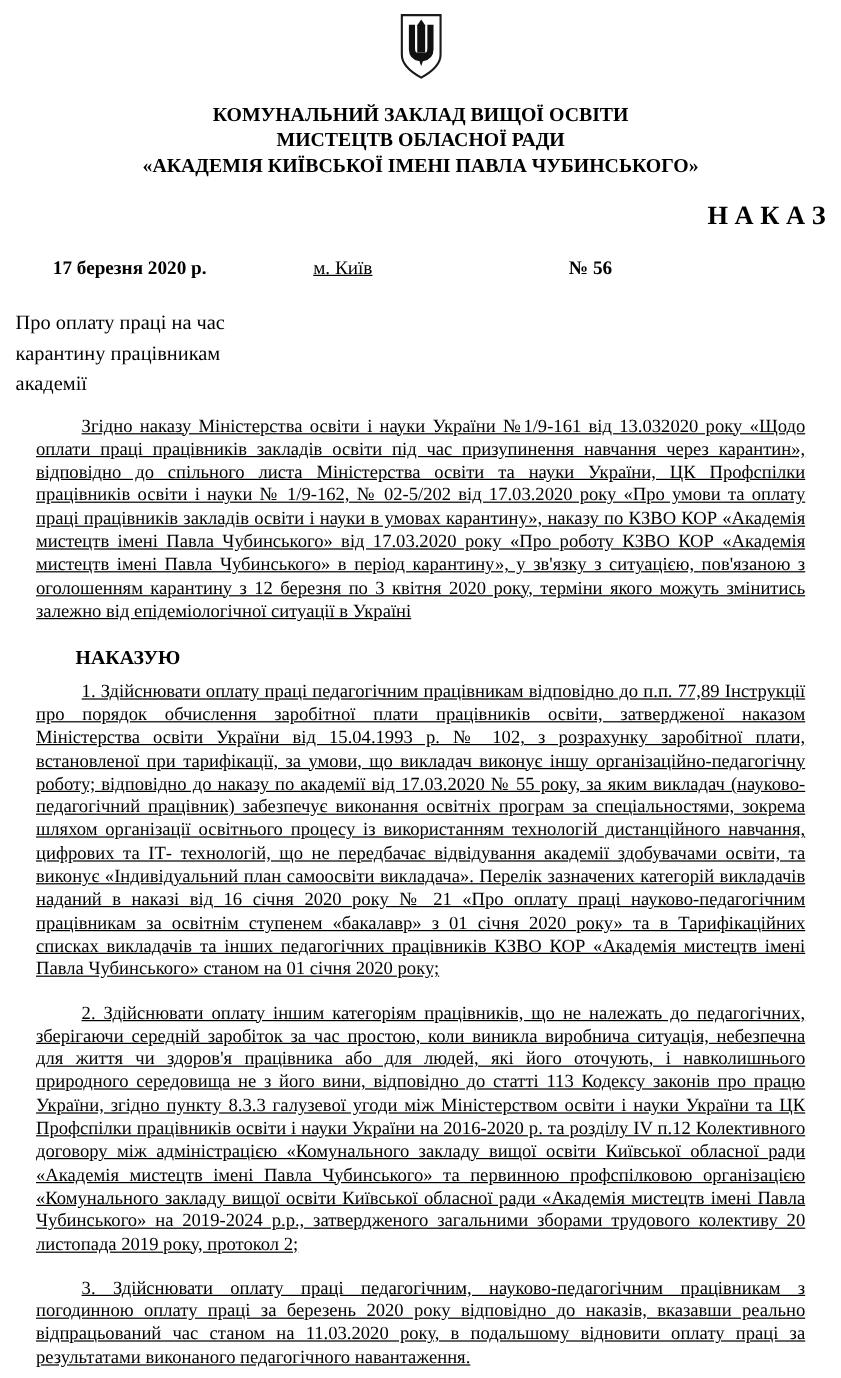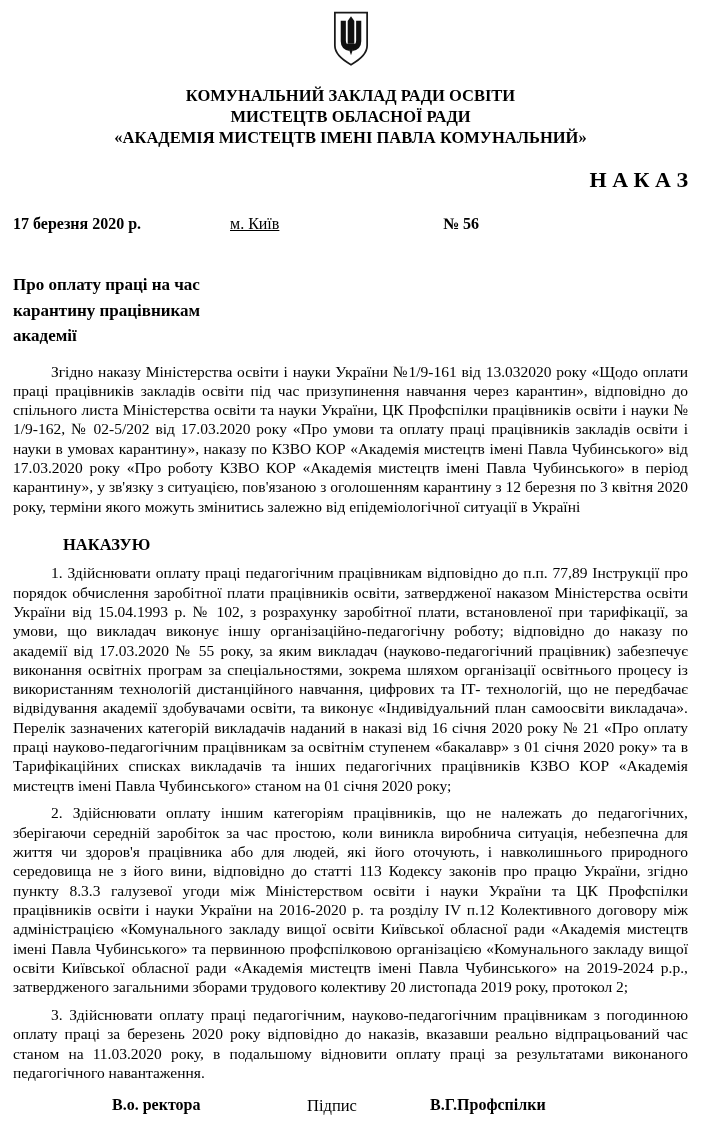--- a/index.html
+++ b/index.html
@@ -36,37 +36,39 @@
     font-weight: bold;
     font-size: 22px;
     line-height: 24px;
     margin-top: 20px;
   }
   .meta-row {
     position: relative;
     height: 20px;
     margin-top: 23px;
     font-size: 16px;
+    margin-left: 31px;
   }
   .meta-date   { position: absolute; left: 0;     top: 0; font-weight: bold; }
   .meta-place  { position: absolute; left: 217px; top: 0; text-decoration: underline; }
   .meta-number { position: absolute; left: 430px; top: 0; font-weight: bold; }
   .subject {
-    margin-top: 37px;
-    font-weight: bold;
+    margin-top: 21px;
+    font-weight: normal;
     font-size: 17px;
     line-height: 25.5px;
     width: 280px;
   }
   .body-par {
     font-size: 15.5px;
     line-height: 19.3px;
     text-align: justify;
     text-indent: 38px;
-    margin: 0;
+    margin: 17px;
+    text-decoration: underline;
   }
   .preamble { margin-top: 13px; }
   .resolution-word {
     font-weight: bold;
     font-size: 16.5px;
     margin: 19px 0 3px 50px;
   }
   .order-item { margin-top: 8.5px; }
   .signature-row {
     position: relative;
@@ -90,23 +92,23 @@
         <path d="M30 8 l4.5 6.5 v31 h-9 v-31 z"></path>
         <path d="M16 14 h7 v27 q0 5.5 5 7.5 v7 q-12 -2.5 -12 -13.5 z"></path>
         <path d="M44 14 h-7 v27 q0 5.5 -5 7.5 v7 q12 -2.5 12 -13.5 z"></path>
         <path d="M25.5 48 h9 l-4.5 13 z"></path>
         <rect x="22" y="45.5" width="16" height="3.4"></rect>
       </g>
     </svg>
   </div>
 
   <div class="org-header">
-    <div>КОМУНАЛЬНИЙ ЗАКЛАД РАДИ ОСВІТИ</div>
+    <div>КОМУНАЛЬНИЙ ЗАКЛАД ВИЩОЇ ОСВІТИ</div>
     <div>МИСТЕЦТВ ОБЛАСНОЇ РАДИ</div>
-    <div>«АКАДЕМІЯ МИСТЕЦТВ ІМЕНІ ПАВЛА КОМУНАЛЬНИЙ»</div>
+    <div>«АКАДЕМІЯ КИЇВСЬКОЇ ІМЕНІ ПАВЛА ЧУБИНСЬКОГО»</div>
   </div>
 
   <div class="doc-title">Н А К А З</div>
 
   <div class="meta-row">
     <span class="meta-date">17  березня  2020 р.</span>
     <span class="meta-place">м. Київ</span>
     <span class="meta-number">№ 56</span>
   </div>
 

